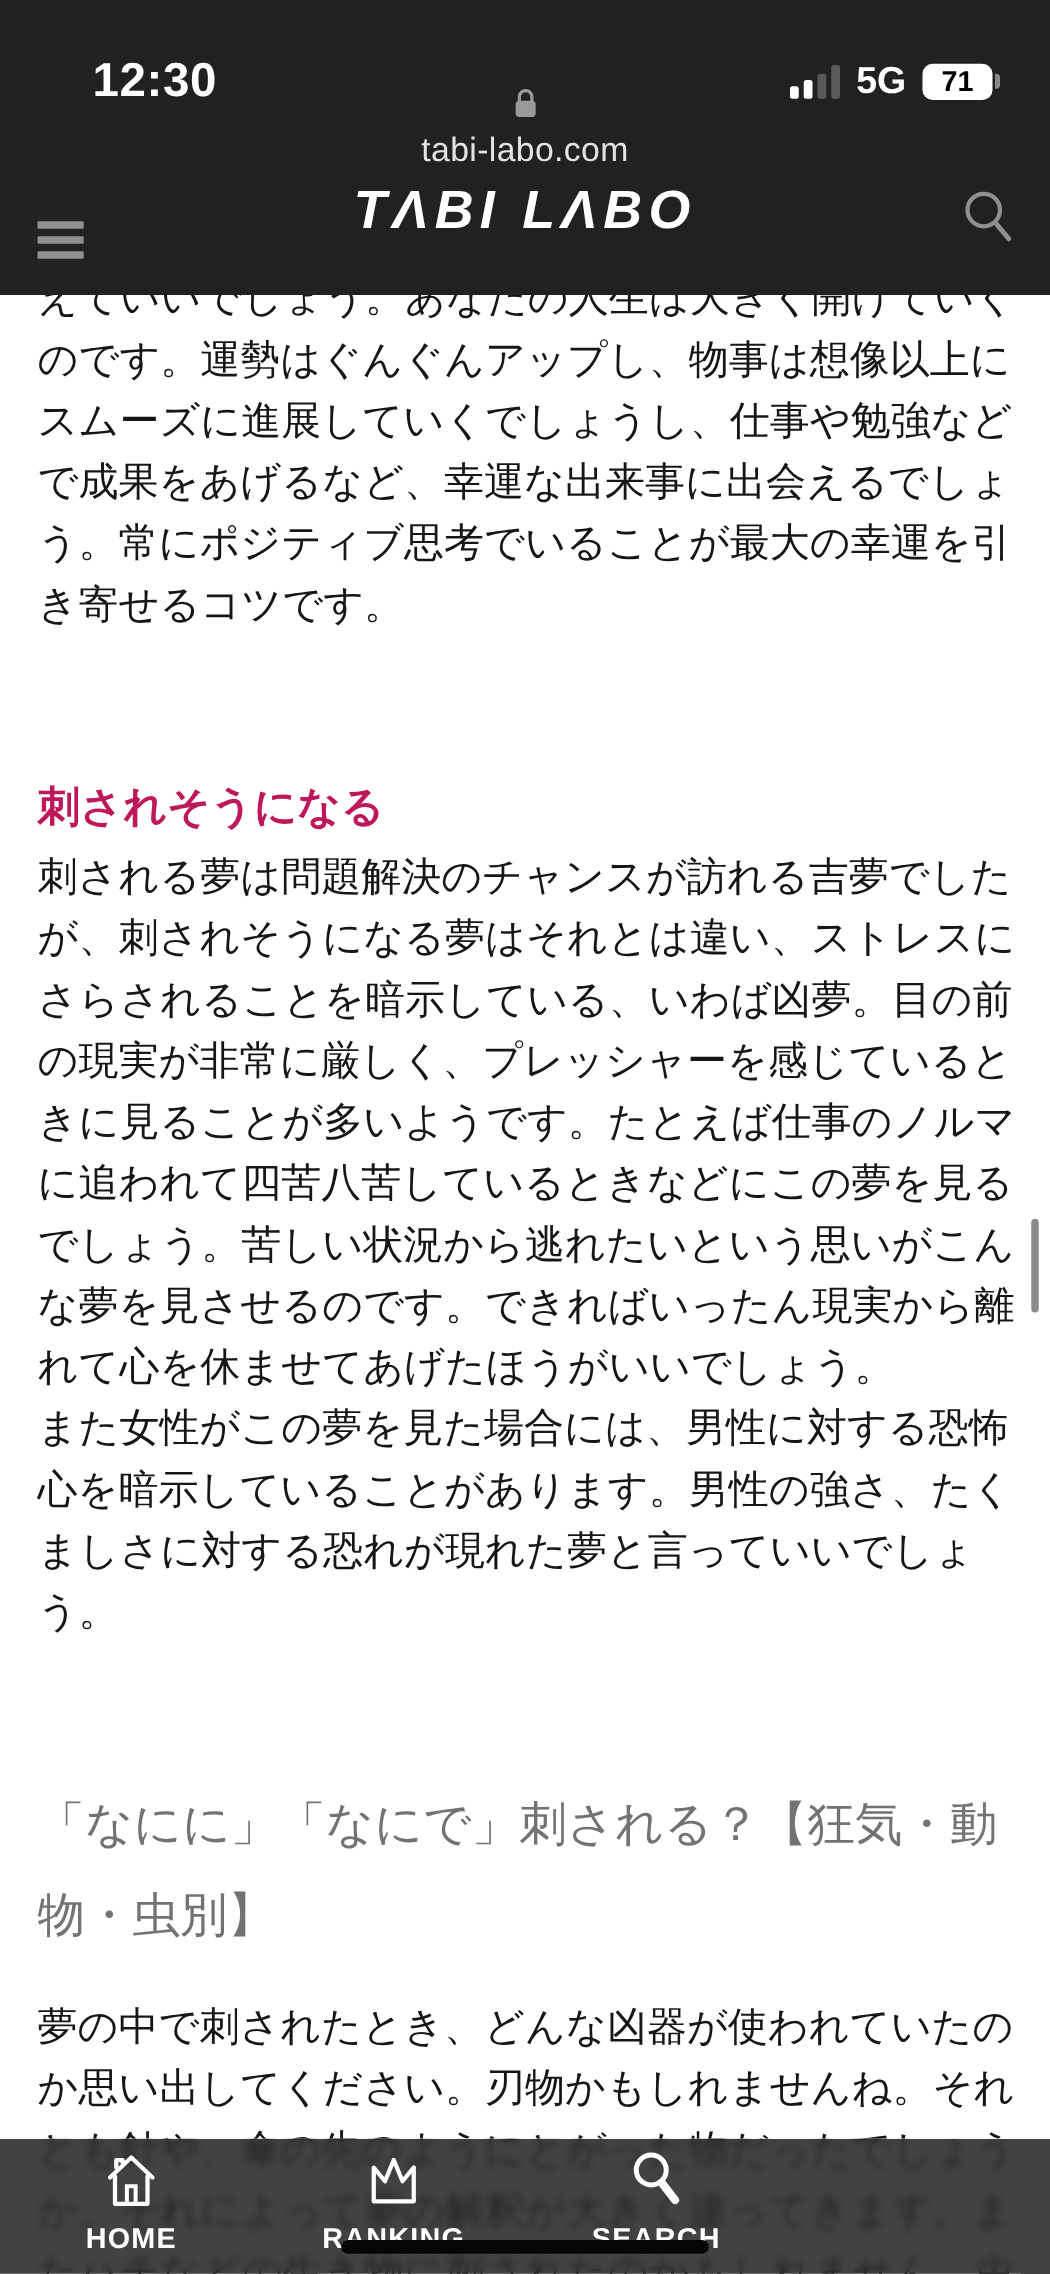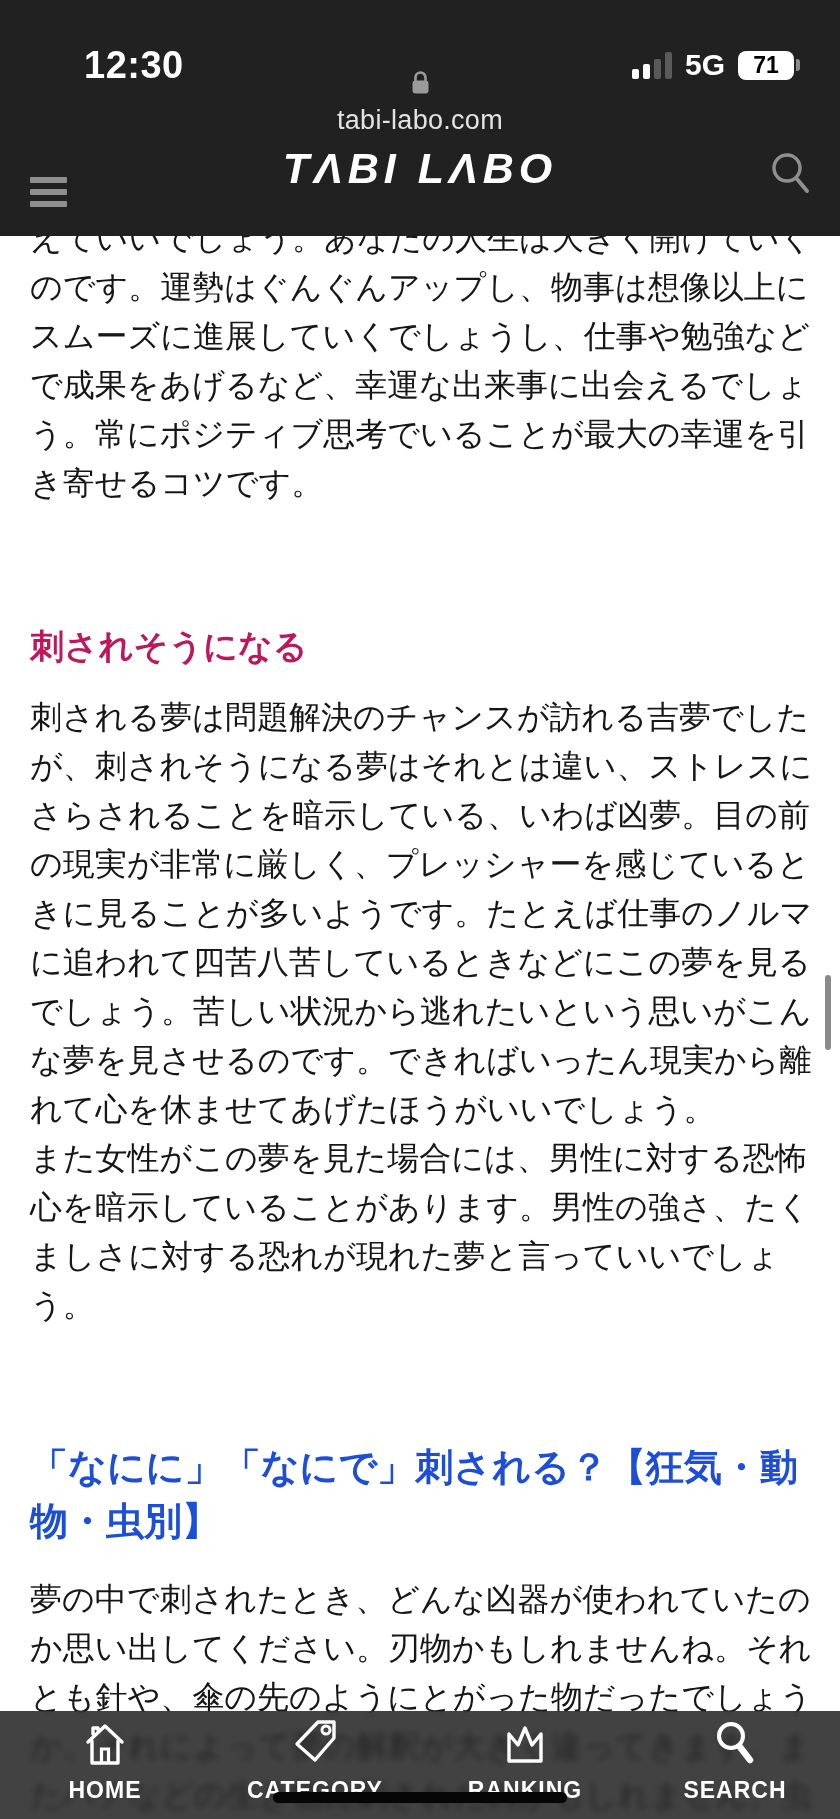--- a/index.html
+++ b/index.html
@@ -8,21 +8,21 @@
     background:#ffffff;
     font-family:"Liberation Sans", sans-serif;
   }
   
   .top-chrome{
     position:absolute;top:0;left:0;width:840px;height:236px;
     background:#212121;z-index:20;color:#fff;
   }
   .status-bar{position:absolute;top:44px;left:0;width:100%;height:40px;}
   .status-time{
-    position:absolute;left:84px;top:0;font-size:38px;font-weight:600;
+    position:absolute;left:74px;top:0;font-size:38px;font-weight:600;
     letter-spacing:.5px;color:#fff;
   }
   .status-right{
     position:absolute;right:40px;top:4px;display:flex;align-items:center;gap:13px;
   }
   .signal{display:flex;align-items:flex-end;gap:4px;height:27px;}
   .signal i{display:block;width:7px;border-radius:2px;}
   .signal i:nth-child(1){height:10px;background:#ffffff;}
   .signal i:nth-child(2){height:15px;background:#ffffff;}
   .signal i:nth-child(3){height:20px;background:#5a5a5a;}
@@ -56,24 +56,24 @@
     position:absolute;top:214px;left:30px;width:786px;z-index:1;
     color:#161616;
   }
   .article p{
     margin:0;font-size:32px;line-height:49px;white-space:pre;letter-spacing:0;
   }
   .article h2{
     margin:115px 0 0 0;font-size:34px;line-height:46px;font-weight:700;
     white-space:pre;color:#be185d;
   }
-  .article p.p2{margin-top:24px;}
+  .article p.p2{margin-top:8px;}
   .article h3{
-    margin:110px 0 0 0;font-size:38px;line-height:54px;font-weight:700;
-    white-space:pre;color:#1d4ed8;
+    margin:110px 0 0 0;font-size:38px;line-height:73px;font-weight:400;
+    white-space:pre;color:#737373;
   }
   .article p.p3{margin-top:27px;}
   
   .scrollbar-thumb{
     position:absolute;left:825px;top:975px;width:6px;height:75px;
     background:#8a8a8a;border-radius:3px;z-index:15;
   }
   
   .bottom-nav{
     position:absolute;left:0;top:1711px;width:840px;height:108px;z-index:30;
@@ -181,29 +181,20 @@
   <div class="nav-item">
     <span>
       <svg width="50" height="52" viewBox="0 0 50 52">
         <path d="M12 24 V46 H38 V24 M8 25 L25 9 L42 25 M13 17 V11 H18 V13" fill="none" stroke="#ffffff" stroke-width="3.4" stroke-linejoin="round" stroke-linecap="round"></path>
         <path d="M21.5 46 V32 H28.5 V46" fill="none" stroke="#ffffff" stroke-width="3.2"></path>
       </svg>
     </span>
     <span class="nav-label">HOME</span>
   </div>
 
-  <div class="nav-item">
-    <span>
-      <svg width="50" height="52" viewBox="0 0 50 52">
-        <path d="M28 5 L44 5 L44 21 L25 43 L7 27 Z" fill="none" stroke="#ffffff" stroke-width="3.4" stroke-linejoin="round"></path>
-        <circle cx="36" cy="13" r="4" fill="none" stroke="#ffffff" stroke-width="3"></circle>
-      </svg>
-    </span>
-    <span class="nav-label">CATEGORY</span>
-  </div>
 
   <div class="nav-item">
     <span>
       <svg width="50" height="52" viewBox="0 0 50 52">
         <path d="M9 44 L9 17 L18 28 L25 11 L32 28 L41 17 L41 44 Z" fill="none" stroke="#ffffff" stroke-width="3.4" stroke-linejoin="round"></path>
       </svg>
     </span>
     <span class="nav-label">RANKING</span>
   </div>
 

